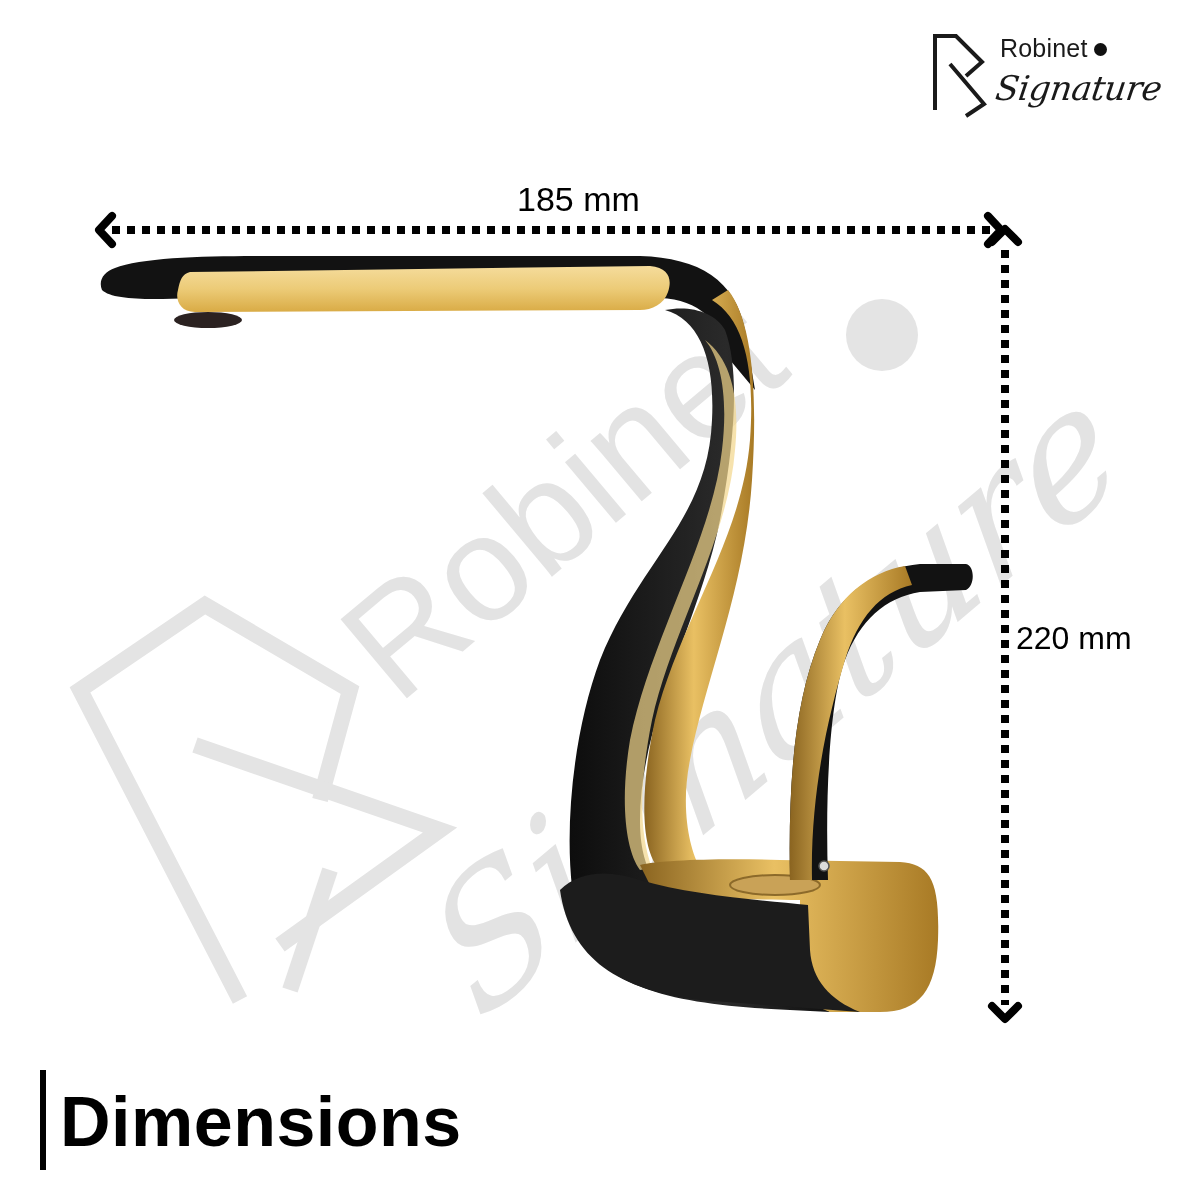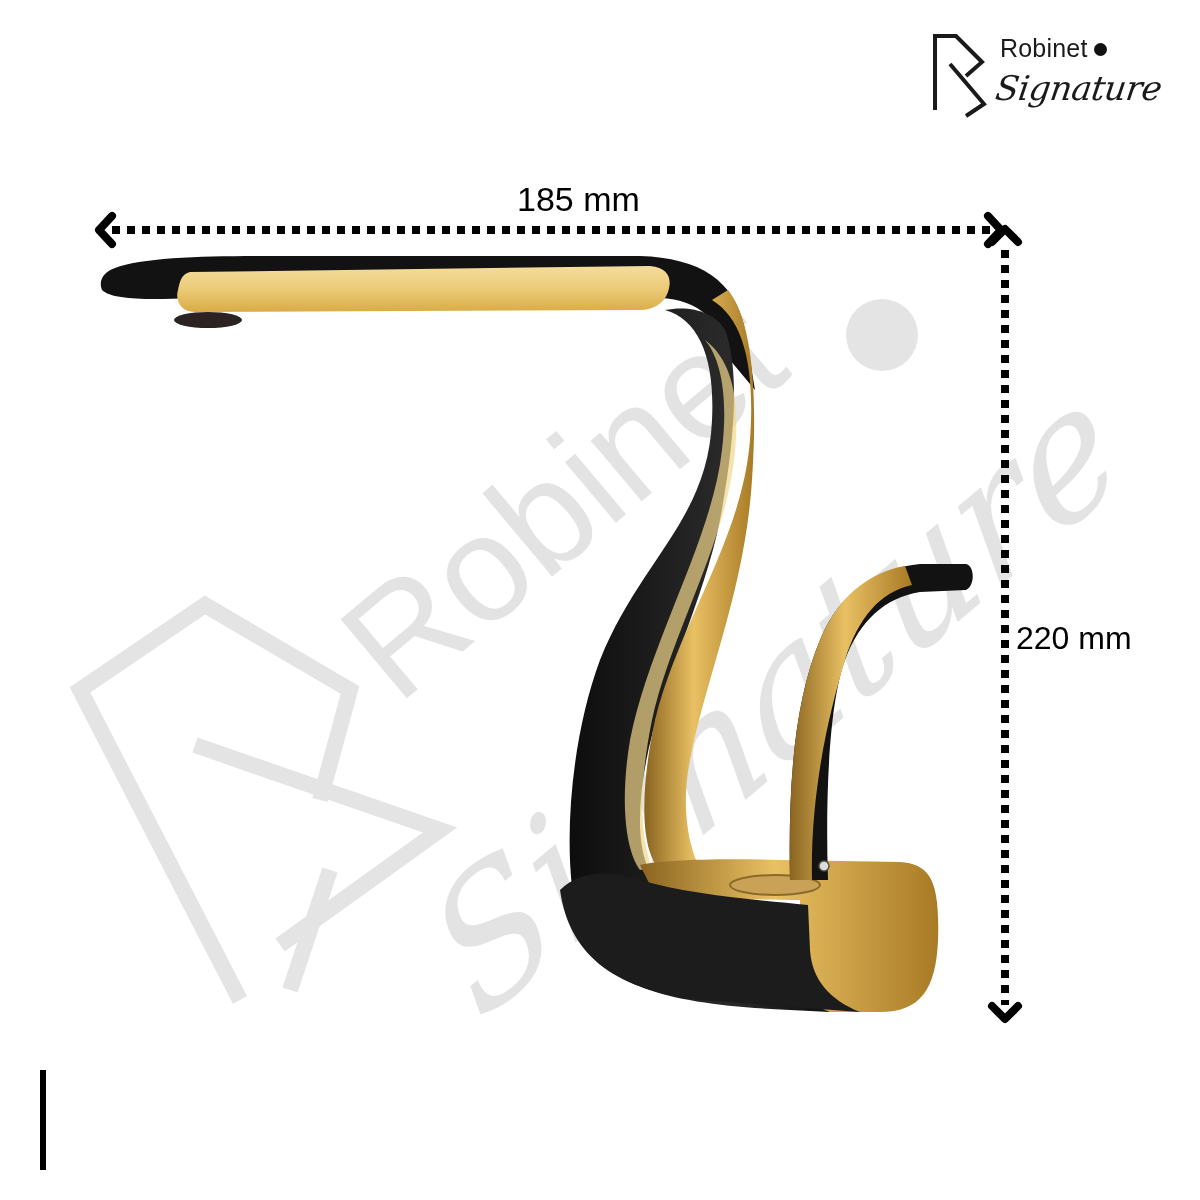--- a/index.html
+++ b/index.html
@@ -95,13 +95,14 @@
       <g fill="none" stroke="#1a1a1a" stroke-width="4">
         <polyline points="5,78 5,4 26,4 52,30 36,44"></polyline>
         <polyline points="20,32 54,72 36,84"></polyline>
       </g>
     </svg>
     <div class="logo-brand"><span>Robinet</span><span class="logo-brand-dot"></span></div>
     <div class="logo-script">Signature</div>
   </div>
 
   <div class="title-bar"></div>
+  <div class="title">Dimensions</div>
 </div>
 
 </body></html>

